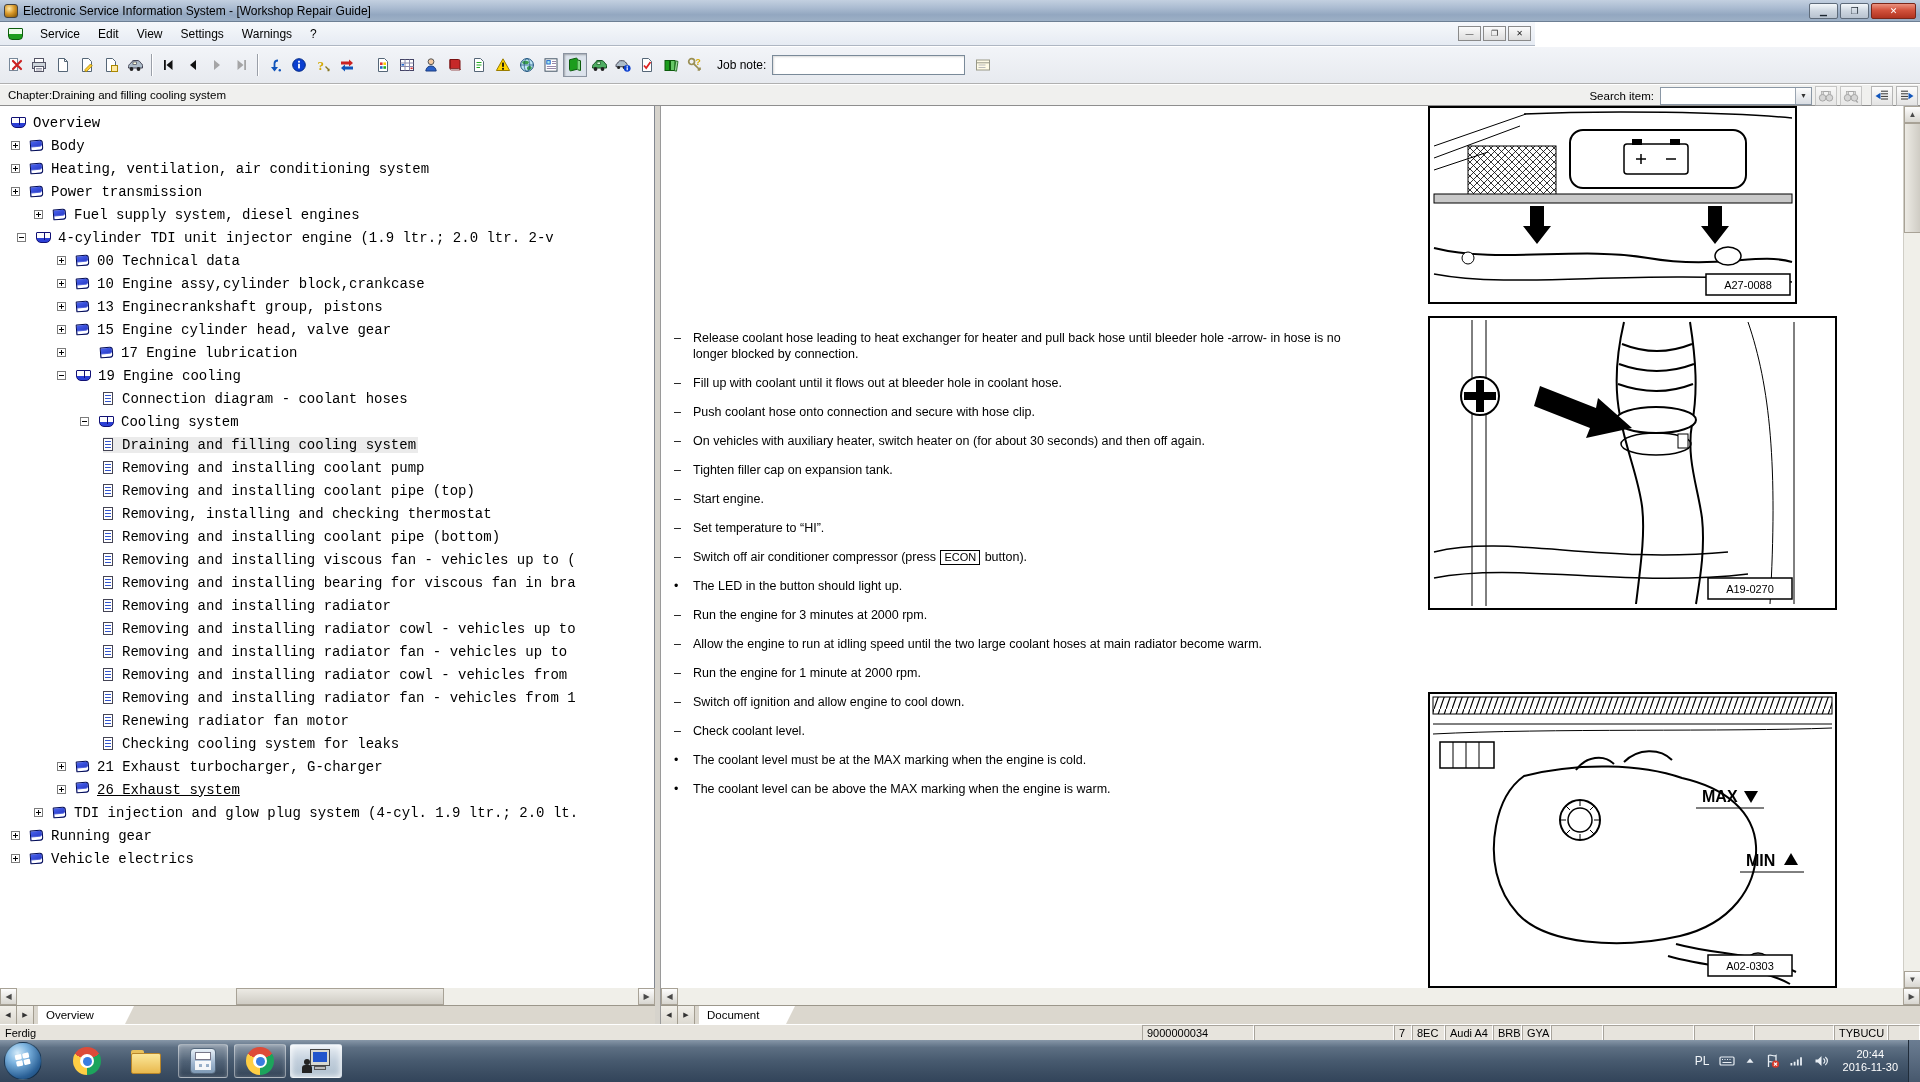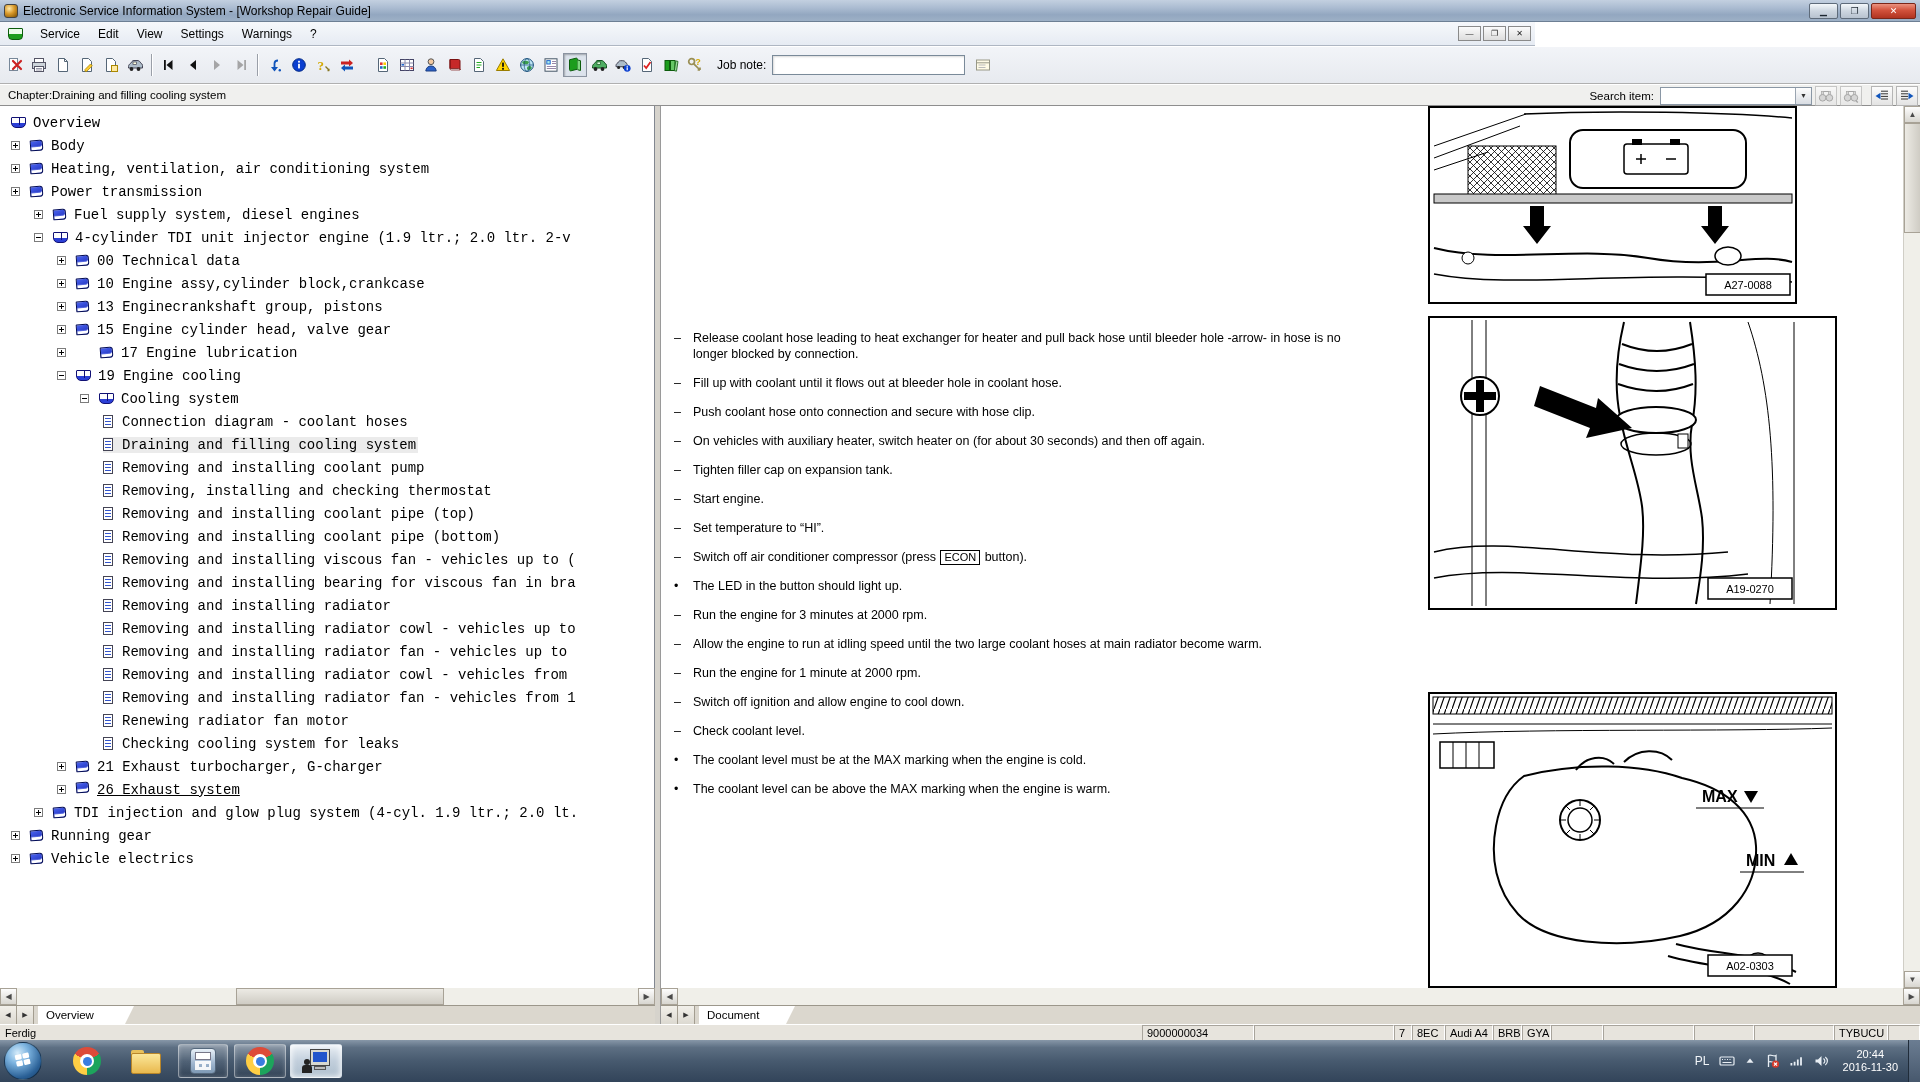--- a/index.html
+++ b/index.html
@@ -479,21 +479,21 @@
           <span class="lbl">Power transmission</span>
         </span>
       </div>
       <div class="trow" style="padding-left: 34px;">
         <span class="i-exp plus"></span>
         <span class="hl" style="display: flex; align-items: center;">
           <span class="i-bookc"></span>
           <span class="lbl">Fuel supply system, diesel engines</span>
         </span>
       </div>
-      <div class="trow" style="padding-left: 34px;">
+      <div class="trow" style="padding-left: 17px;">
         <span class="i-exp minus"></span>
         <span class="hl" style="display: flex; align-items: center;">
           <span class="i-booko"></span>
           <span class="lbl">4-cylinder TDI unit injector engine (1.9 ltr.; 2.0 ltr. 2-v</span>
         </span>
       </div>
       <div class="trow" style="padding-left: 57px;">
         <span class="i-exp plus"></span>
         <span class="hl" style="display: flex; align-items: center;">
           <span class="i-bookc"></span>
@@ -528,55 +528,55 @@
           <span class="lbl">17 Engine lubrication</span>
         </span>
       </div>
       <div class="trow" style="padding-left: 57px;">
         <span class="i-exp minus"></span>
         <span class="hl" style="display: flex; align-items: center;">
           <span class="i-booko"></span>
           <span class="lbl">19 Engine cooling</span>
         </span>
       </div>
+      <div class="trow" style="padding-left: 103px;">
+        <span class="hl" style="display: flex; align-items: center;">
+          <span class="i-doc"></span>
+          <span class="lbl">Connection diagram - coolant hoses</span>
+        </span>
+      </div>
       <div class="trow" style="padding-left: 80px;">
         <span class="i-exp minus"></span>
         <span class="hl" style="display: flex; align-items: center;">
           <span class="i-booko"></span>
           <span class="lbl">Cooling system</span>
         </span>
       </div>
-      <div class="trow" style="padding-left: 103px;">
-        <span class="hl" style="display: flex; align-items: center;">
-          <span class="i-doc"></span>
-          <span class="lbl">Connection diagram - coolant hoses</span>
-        </span>
-      </div>
       <div class="trow sel" style="padding-left: 103px;">
         <span class="hl" style="display: flex; align-items: center;">
           <span class="i-doc"></span>
           <span class="lbl">Draining and filling cooling system</span>
         </span>
       </div>
       <div class="trow" style="padding-left: 103px;">
         <span class="hl" style="display: flex; align-items: center;">
           <span class="i-doc"></span>
           <span class="lbl">Removing and installing coolant pump</span>
         </span>
       </div>
       <div class="trow" style="padding-left: 103px;">
         <span class="hl" style="display: flex; align-items: center;">
           <span class="i-doc"></span>
+          <span class="lbl">Removing and installing coolant pipe (top)</span>
+        </span>
+      </div>
+      <div class="trow" style="padding-left: 103px;">
+        <span class="hl" style="display: flex; align-items: center;">
+          <span class="i-doc"></span>
           <span class="lbl">Removing, installing and checking thermostat</span>
-        </span>
-      </div>
-      <div class="trow" style="padding-left: 103px;">
-        <span class="hl" style="display: flex; align-items: center;">
-          <span class="i-doc"></span>
-          <span class="lbl">Removing and installing coolant pipe (top)</span>
         </span>
       </div>
       <div class="trow" style="padding-left: 103px;">
         <span class="hl" style="display: flex; align-items: center;">
           <span class="i-doc"></span>
           <span class="lbl">Removing and installing coolant pipe (bottom)</span>
         </span>
       </div>
       <div class="trow" style="padding-left: 103px;">
         <span class="hl" style="display: flex; align-items: center;">

